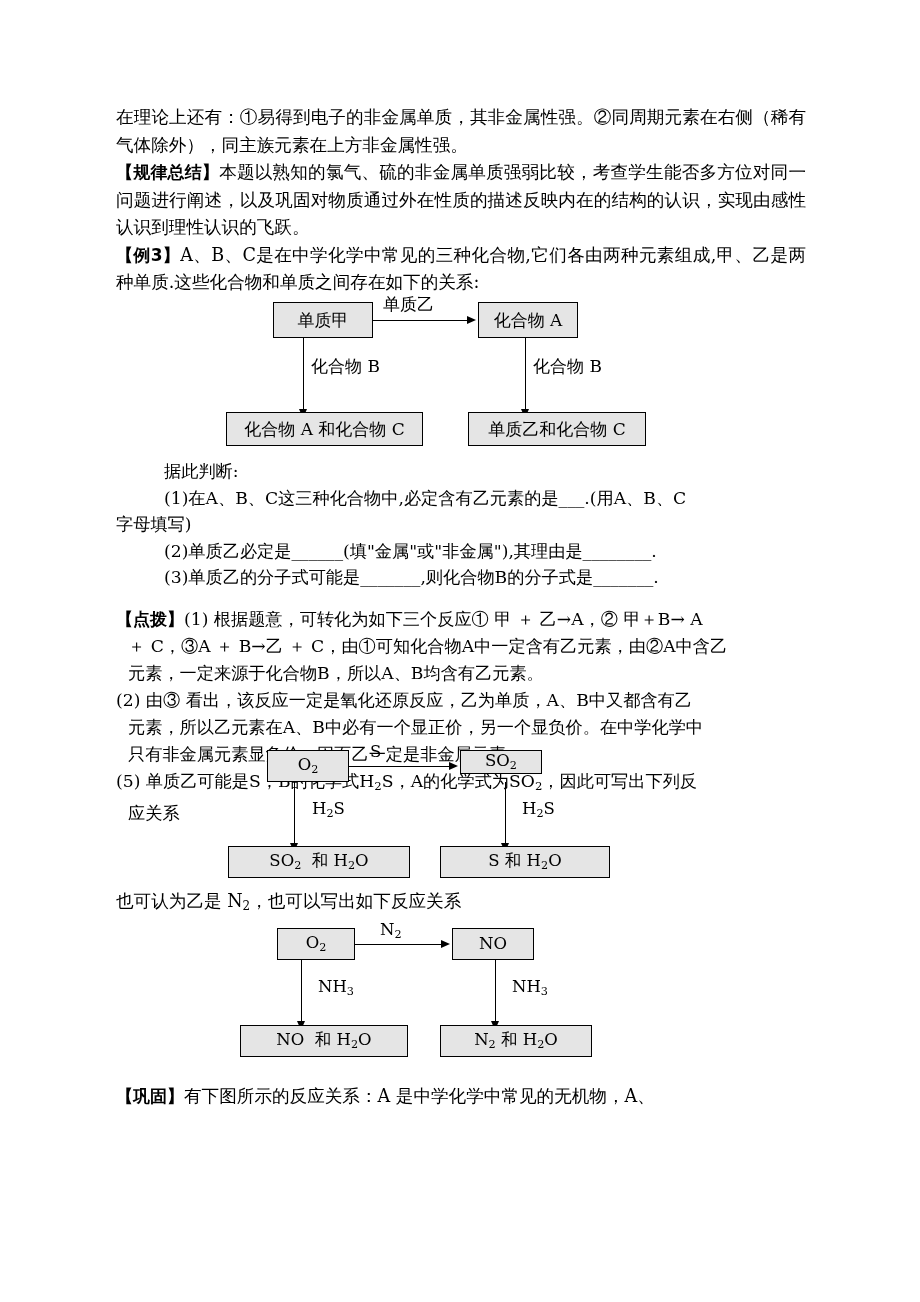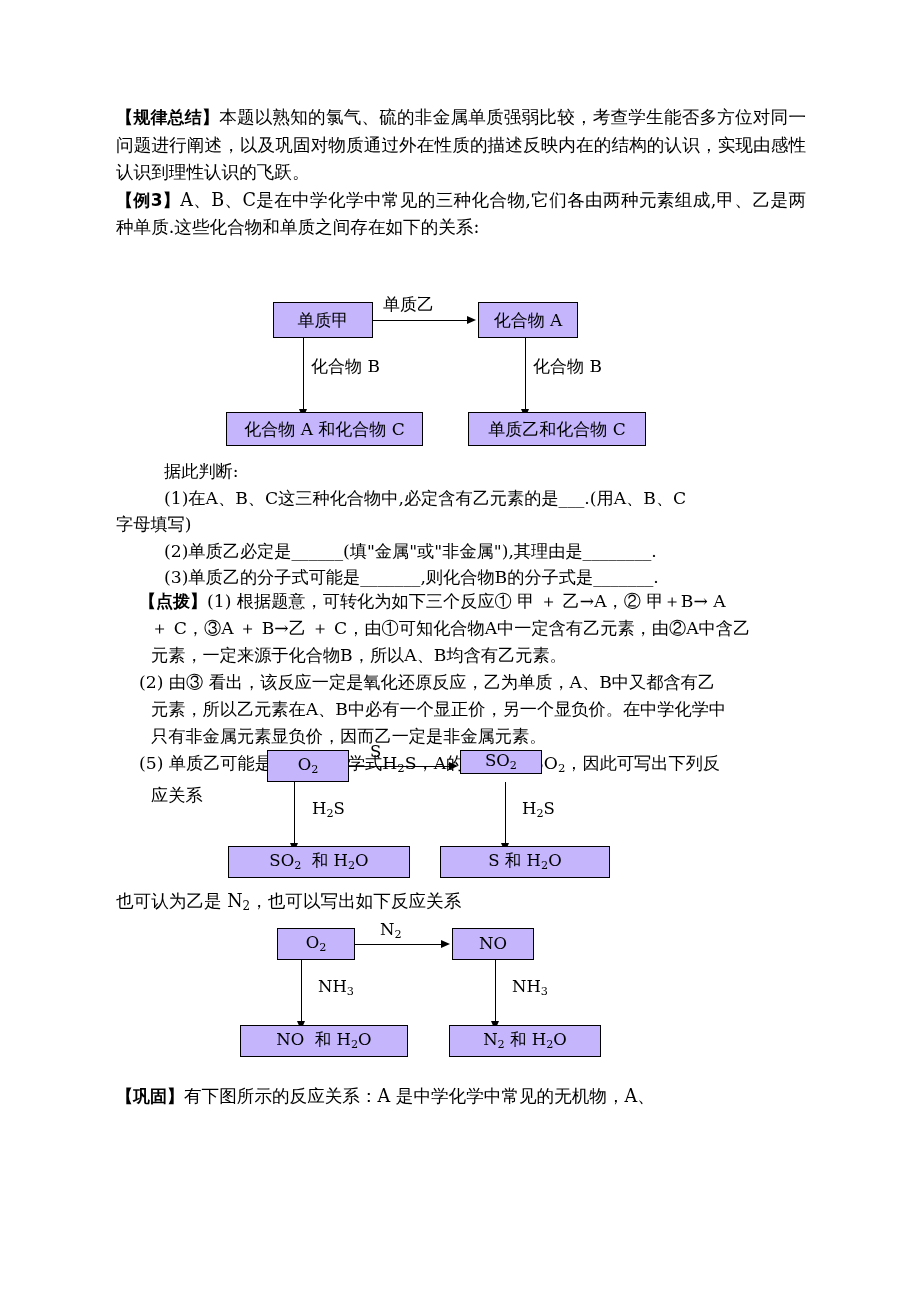--- a/index.html
+++ b/index.html
@@ -66,21 +66,21 @@
   .dbox {
     position: absolute;
     border: 1.2px solid #000;
     box-sizing: border-box;
     display: flex;
     align-items: center;
     justify-content: center;
     font-size: 17px;
     line-height: 1;
     white-space: nowrap;
-    background: #c4b5fd;
+    background: #e5e5e5;
   }
   .dbox.small {
     font-size: 16.5px;
   }
   .hline {
     position: absolute;
     height: 0;
     border-top: 1.3px solid #000;
   }
   .vline {
@@ -111,20 +111,21 @@
   .dlabel.cn {
     font-size: 17px;
   }
 </style>
 </head>
 <body>
 
 <div class="page">
 
   <div class="content" style="top:104px;">
+    <p class="para"><span>在理论上还有：①易得到电子的非金属单质，其非金属性强。②同周期元素在右侧（稀有气体除外），同主族元素在上方非金属性强。</span></p>
     <p class="para"><span class="bold">【规律总结】</span><span>本题以熟知的氯气、硫的非金属单质强弱比较，考查学生能否多方位对同一问题进行阐述，以及巩固对物质通过外在性质的描述反映内在的结构的认识，实现由感性认识到理性认识的飞跃。</span></p>
     <p class="para"><span class="bold">【例3】</span><span>A、B、C是在中学化学中常见的三种化合物,它们各由两种元素组成,甲、乙是两种单质.这些化合物和单质之间存在如下的关系:</span></p>
   </div>
 
   <div class="diagram" style="position:absolute; left:0; top:0; width:920px; height:1302px;">
 
     <div class="dbox" style="left:273px; top:302px; width:100px; height:36px;">
         <span>单质甲</span>
       </div>
 
@@ -154,21 +155,21 @@
   </div>
 
   <div style="position:absolute; left:116px; top:458px; width:700px;">
     <p class="qline qindent">据此判断:</p>
     <p class="qline qindent">(1)在A、B、C这三种化合物中,必定含有乙元素的是___.(用A、B、C</p>
     <p class="qline qhang">字母填写)</p>
     <p class="qline qindent">(2)单质乙必定是______(填"金属"或"非金属"),其理由是________.</p>
     <p class="qline qindent">(3)单质乙的分子式可能是_______,则化合物B的分子式是_______.</p>
   </div>
 
-  <div class="hint-block" style="position:absolute; left:116px; top:588px; width:700px;margin-left:23px;">
+  <div class="hint-block" style="position:absolute; left:116px; top:606px; width:700px;">
     <p class="para" style="text-indent:0;"><span class="bold">【点拨】</span><span>(1) 根据题意，可转化为如下三个反应① 甲 ＋ 乙→A，② 甲＋B→ A</span></p>
     <p class="para" style="padding-left:12px;">＋ C，③A ＋ B→乙 ＋ C，由①可知化合物A中一定含有乙元素，由②A中含乙</p>
     <p class="para" style="padding-left:12px;">元素，一定来源于化合物B，所以A、B均含有乙元素。</p>
     <p class="para">(2) 由③ 看出，该反应一定是氧化还原反应，乙为单质，A、B中又都含有乙</p>
     <p class="para" style="padding-left:12px;">元素，所以乙元素在A、B中必有一个显正价，另一个显负价。在中学化学中</p>
     <p class="para" style="padding-left:12px;">只有非金属元素显负价，因而乙一定是非金属元素。</p>
     <p class="para"><span>(5) 单质乙可能是S，B的化学式H</span><sub>2</sub><span>S，A的化学式为SO</span><sub>2</sub><span>，因此可写出下列反</span></p>
     <p class="para" style="padding-left:12px;">应关系</p>
   </div>
 
@@ -224,21 +225,21 @@
     <div class="arrow-down" style="left:296.5px; top:1021px;"></div>
     <div class="dlabel" style="left:318px; top:979px;">NH<sub>3</sub></div>
 
     <div class="vline" style="left:495px; top:960px; height:62px;"></div>
     <div class="arrow-down" style="left:490.5px; top:1021px;"></div>
     <div class="dlabel" style="left:512px; top:979px;">NH<sub>3</sub></div>
 
     <div class="dbox small" style="left:240px; top:1025px; width:168px; height:32px;">
         <span>NO&nbsp; 和 H<sub>2</sub>O</span>
       </div>
-    <div class="dbox small" style="left:440px; top:1025px; width:152px; height:32px;margin-left:9px;">
+    <div class="dbox small" style="left:440px; top:1025px; width:152px; height:32px;">
         <span>N<sub>2</sub> 和 H<sub>2</sub>O</span>
       </div>
   </div>
 
   <div class="content" style="top:1083px;">
     <p class="para"><span class="bold">【巩固】</span><span>有下图所示的反应关系：A 是中学化学中常见的无机物，A、</span></p>
   </div>
 
 </div>
 

